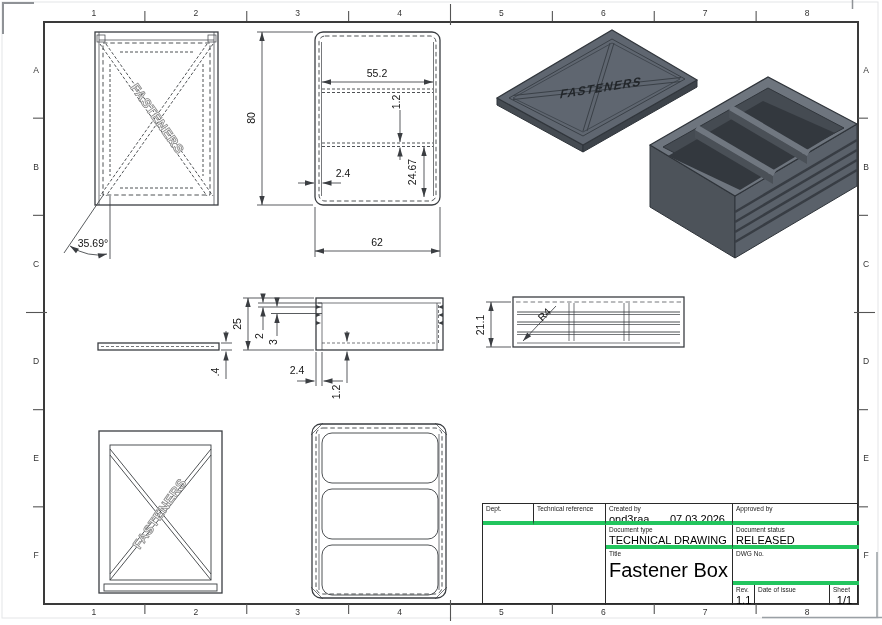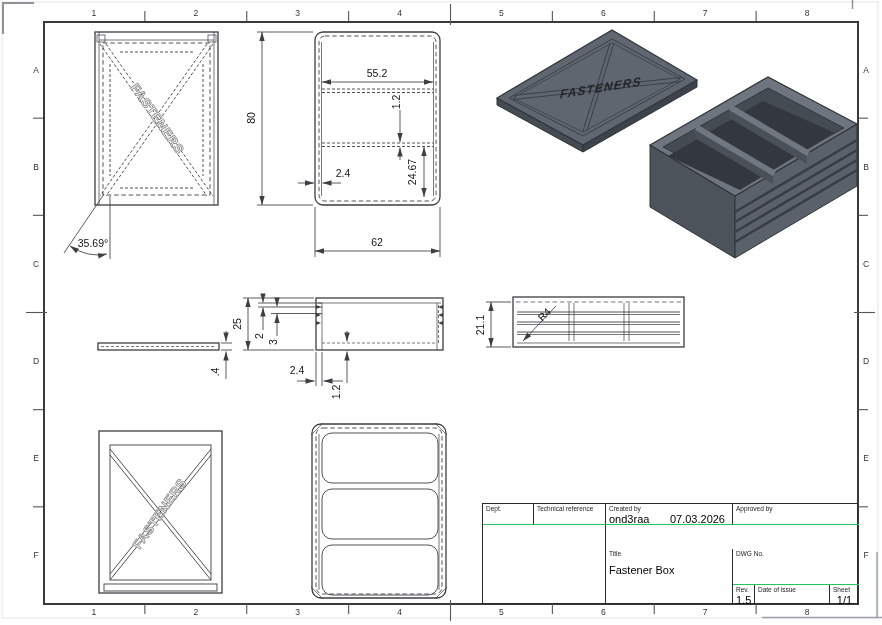--- a/index.html
+++ b/index.html
@@ -17,25 +17,25 @@
   text.dt{font:10.5px "Liberation Sans",sans-serif;fill:#141414;}
   .zlab{font:8.5px "Liberation Sans",sans-serif;fill:#333;}
   .ztick{stroke:#555;stroke-width:1.1;}
   .fast{font:700 13px "Liberation Sans",sans-serif;fill:#ffffff;stroke:#8d8d8d;stroke-width:0.85;letter-spacing:0.5px;}
   .fast3d{font:700 12px "Liberation Sans",sans-serif;fill:#22262a;letter-spacing:1.2px;}
   
   #titleblock{position:absolute;left:482px;top:503px;width:376px;height:101px;
               background:#fff;border:1.5px solid #2a2a2a;box-sizing:border-box;z-index:3;}
   .tb{position:absolute;box-sizing:border-box;padding:1px 3px;overflow:hidden;}
   .br{border-right:1px solid #2a2a2a;}
-  .bb{border-bottom:1px solid #22c55e;}
+  .bb{border-bottom:4px solid #22c55e;}
   .lab{font-size:6.5px;line-height:8px;color:#222;}
   .val{font-size:11px;line-height:12px;color:#000;white-space:nowrap;}
   .valrow{display:flex;justify-content:space-between;padding-right:4px;}
-  .title-val{font-size:11px;line-height:18px;color:#000;margin-top:3px;}
+  .title-val{font-size:20px;line-height:18px;color:#000;margin-top:3px;}
 </style>
 </head>
 <body>
 
 <div id="stage">
 
 <svg id="sheet-svg" width="882" height="625" viewBox="0 0 882 625">
   <defs>
     <marker id="ae" markerUnits="userSpaceOnUse" markerWidth="12" markerHeight="8" refX="11" refY="4" orient="auto">
       <path d="M11,4 L2,1.3 L2,6.7 Z" fill="#3b3e42"></path>
@@ -316,30 +316,38 @@
     <div class="lab">Created by</div>
     <div class="val valrow">
       <span>ond3raa</span>
       <span>07.03.2026</span>
     </div>
   </div>
   <div class="tb bb" style="left:250px;top:0;width:126px;height:21px;">
     <div class="lab">Approved by</div>
   </div>
   <div class="tb br" style="left:0;top:21px;width:123px;height:80px;"></div>
+  <div class="tb br bb" style="left:123px;top:21px;width:127px;height:24px;">
+    <div class="lab">Document type</div>
+    <div class="val">TECHNICAL DRAWING</div>
+  </div>
+  <div class="tb bb" style="left:250px;top:21px;width:126px;height:24px;">
+    <div class="lab">Document status</div>
+    <div class="val">RELEASED</div>
+  </div>
   <div class="tb br" style="left:123px;top:45px;width:127px;height:56px;">
     <div class="lab">Title</div>
     <div class="title-val">Fastener Box</div>
   </div>
   <div class="tb bb" style="left:250px;top:45px;width:126px;height:36px;">
     <div class="lab">DWG No.</div>
   </div>
   <div class="tb br" style="left:250px;top:81px;width:22px;height:20px;">
     <div class="lab">Rev.</div>
-    <div class="val">1.5</div>
+    <div class="val">1.1</div>
   </div>
   <div class="tb br" style="left:272px;top:81px;width:75px;height:20px;">
     <div class="lab">Date of issue</div>
   </div>
   <div class="tb" style="left:347px;top:81px;width:29px;height:20px;">
     <div class="lab">Sheet</div>
     <div class="val" style="text-align:center;">1/1</div>
   </div>
 </div>
 

